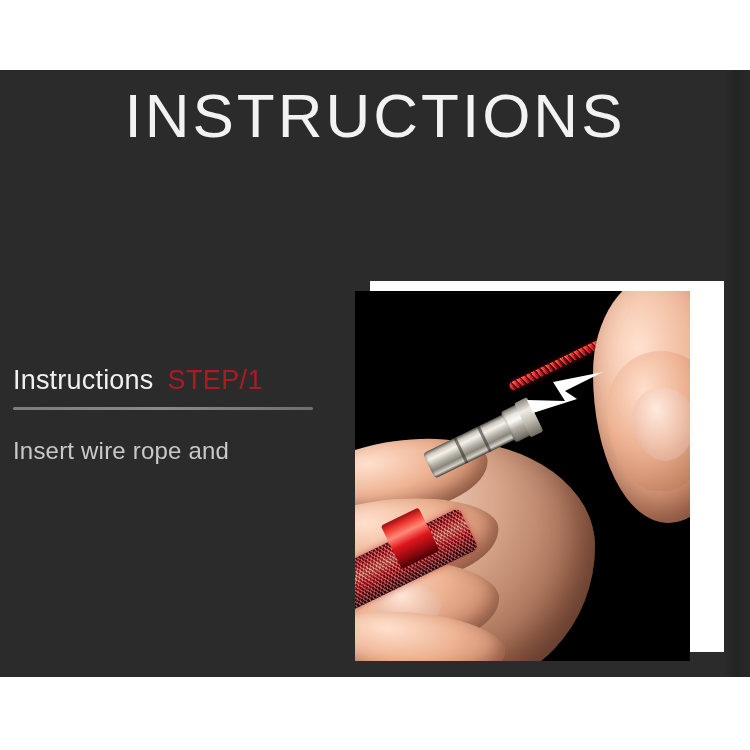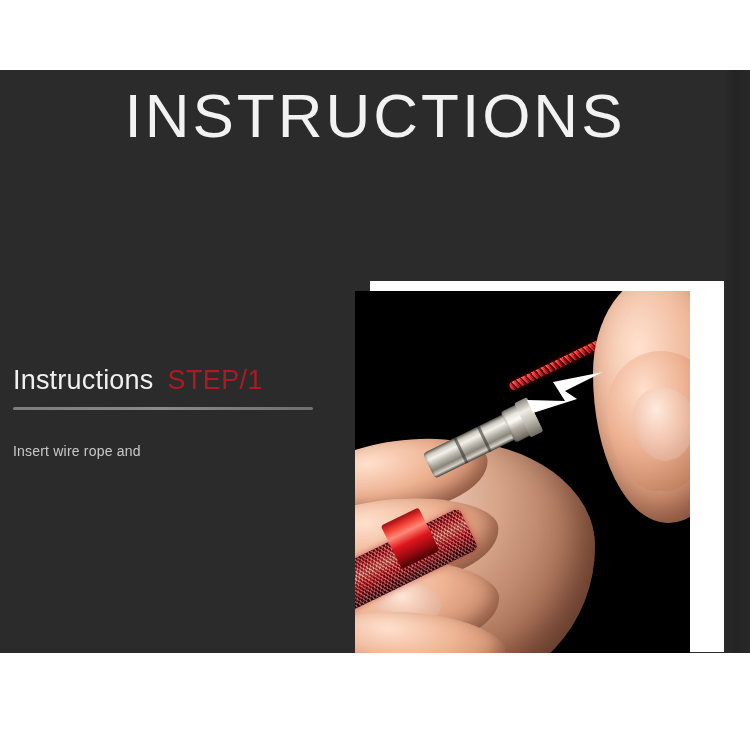--- a/index.html
+++ b/index.html
@@ -9,21 +9,21 @@
     background: #ffffff;
   }
   body {
     font-family: "Liberation Sans", sans-serif;
     -webkit-font-smoothing: antialiased;
   }
 
   .page {
     position: relative;
     width: 750px;
-    height: 653px;
+    height: 750px;
     overflow: hidden;
     background: #ffffff;
   }
 
   
   .band {
     position: absolute;
     left: 0;
     top: 70px;
     width: 750px;
@@ -85,21 +85,21 @@
   .divider {
     margin-top: 11px;
     width: 300px;
     height: 3px;
     background: linear-gradient(to right, #7d7d7d 0%, #8a8a8a 50%, #6f6f6f 100%);
     border-radius: 2px;
   }
   .copy-body {
     margin-top: 19px;
     color: #c9c9c9;
-    font-size: 14px;
+    font-size: 24px;
     font-weight: 400;
     line-height: 44px;
     letter-spacing: .2px;
   }
 
   
   .card-white {
     position: absolute;
     left: 370px;
     top: 281px;

